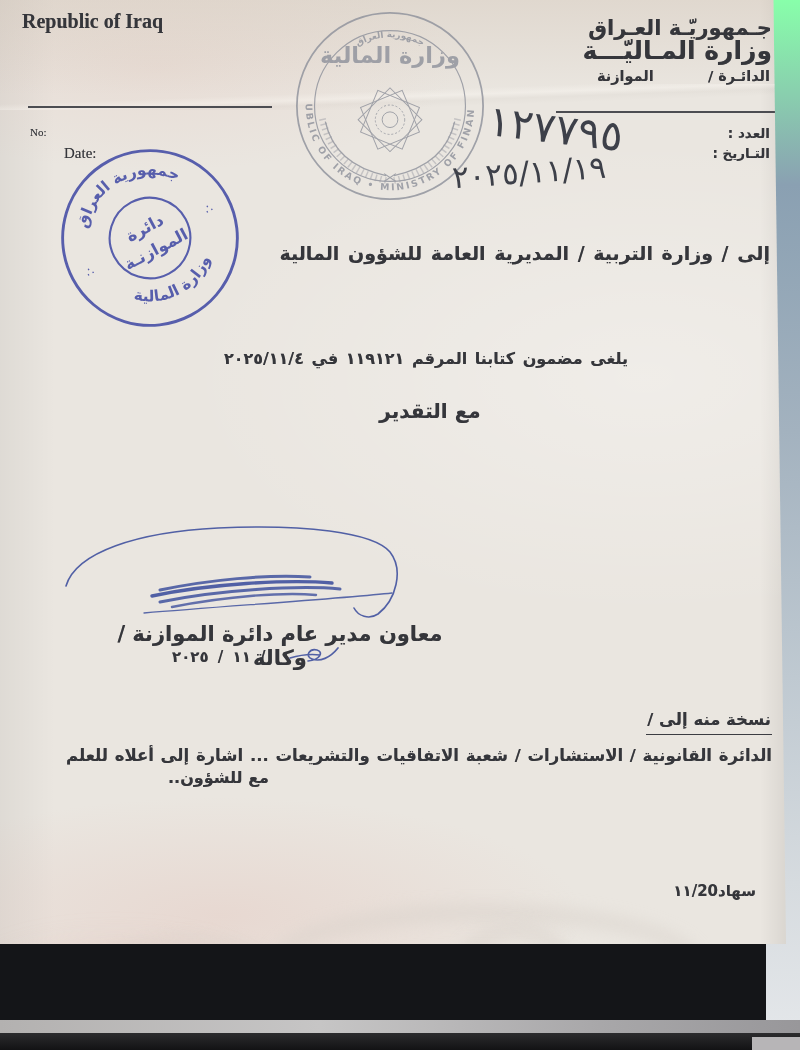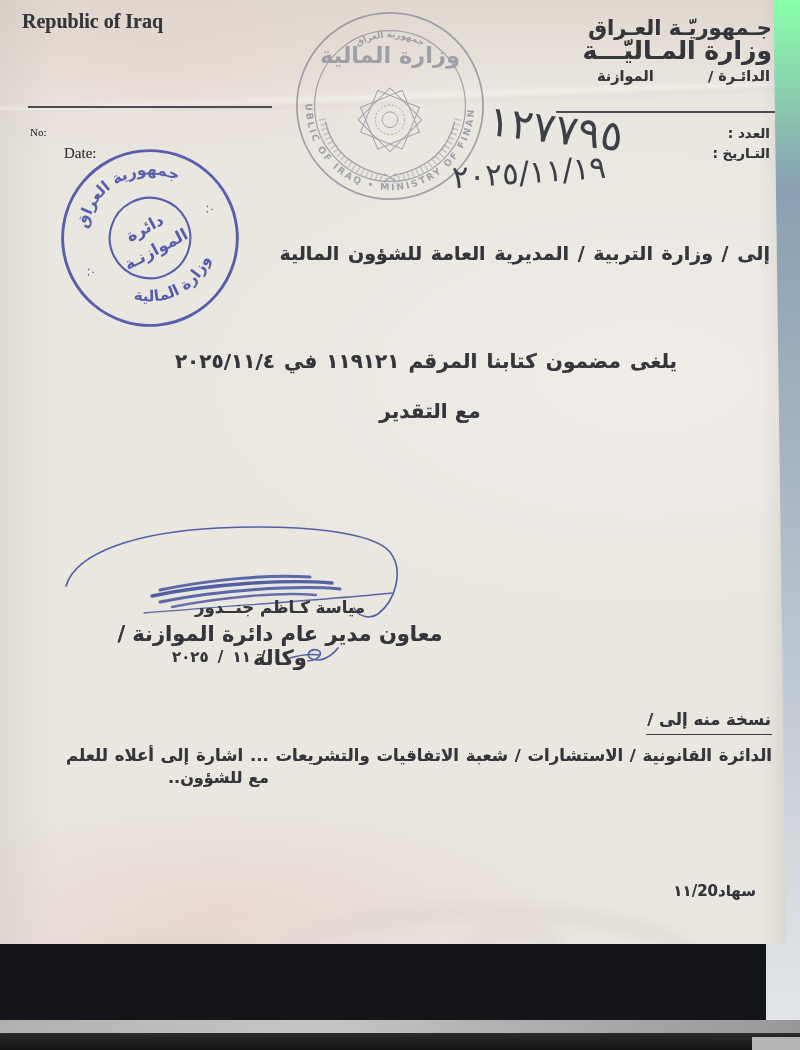--- a/index.html
+++ b/index.html
@@ -131,36 +131,35 @@
         <textPath href="#stBot" startOffset="50%" text-anchor="middle">وزارة المالية</textPath>
       </text>
       <text x="100" y="94" font-size="17" font-weight="bold" text-anchor="middle" fill="#4b53a8">دائرة</text>
       <text x="100" y="119" font-size="17" font-weight="bold" text-anchor="middle" fill="#4b53a8">الموازنـة</text>
       <text x="24" y="106" font-size="13" fill="#4b53a8">∴</text>
       <text x="164" y="106" font-size="13" fill="#4b53a8">∴</text>
     </svg>
   </div>
 
   <div class="abs ink ar b" style="right:16px;top:242px;font-size:19px;word-spacing:2px;">إلى / وزارة التربية / المديرية العامة للشؤون المالية</div>
-  <div class="abs ink ar b" style="left:150px;right:84px;top:349px;text-align:center;font-size:20px;word-spacing:2px;">يلغى مضمون كتابنا المرقم ١١٩١٢١ في ٢٠٢٥/١١/٤</div>
+  <div class="abs ink ar b" style="left:150px;right:84px;top:349px;text-align:center;font-size:16px;word-spacing:2px;">يلغى مضمون كتابنا المرقم ١١٩١٢١ في ٢٠٢٥/١١/٤</div>
   <div class="abs ink ar b" style="left:300px;top:399px;width:260px;text-align:center;font-size:20px;">مع التقدير</div>
 
   <div class="abs" style="left:48px;top:518px;">
     <svg width="430" height="130" viewBox="0 0 430 130">
       <g fill="none" stroke="#40519e" stroke-linecap="round">
         <path d="M 18,68 C 28,34 90,14 170,10 C 255,6 325,14 342,34 C 356,52 348,82 330,96 C 321,102 310,98 306,90" stroke-width="1.6" opacity=".9"></path>
         <path d="M 112,72 C 160,62 220,56 262,59" stroke-width="3" opacity=".85"></path>
         <path d="M 104,78 C 160,66 240,61 284,65" stroke-width="3.4" opacity=".9"></path>
         <path d="M 112,84 C 170,72 250,67 292,71" stroke-width="3" opacity=".85"></path>
         <path d="M 124,89 C 180,78 236,74 268,77" stroke-width="2.4" opacity=".8"></path>
         <path d="M 96,95 C 180,88 300,80 344,75" stroke-width="1.3" opacity=".85"></path>
       </g>
     </svg>
   </div>
-  <div class="abs ink ar b" style="left:120px;top:598px;width:320px;text-align:center;font-size:16.5px;">مياسة كـاظم جنــدور</div>
   <div class="abs ink ar b" style="left:90px;top:622px;width:380px;text-align:center;font-size:21px;">معاون مدير عام دائرة الموازنة / وكالة</div>
   <div class="abs ink ar b" style="left:172px;top:648px;font-size:15px;word-spacing:4px;">/ ١١ / ٢٠٢٥</div>
   <div class="abs" style="left:286px;top:642px;">
     <svg width="64" height="28" viewBox="0 0 64 28">
       <path d="M 4,16 C 14,13 26,12 34,13 M 52,6 C 44,16 34,20 26,17 C 18,14 24,6 31,8 C 38,10 34,18 22,19" fill="none" stroke="#40519e" stroke-width="1.7" stroke-linecap="round" opacity=".9"></path>
     </svg>
   </div>
 
   <div class="abs ar" style="right:14px;top:710px;">
     <span class="ink b underline-thin" style="font-size:16.5px;">نسخة منه إلى /</span>

